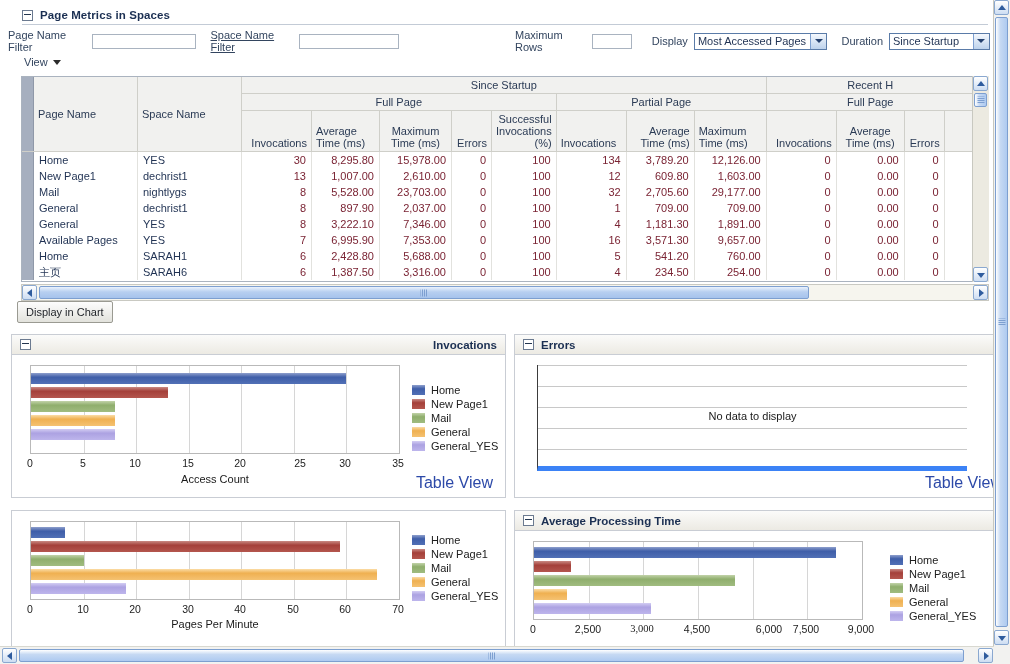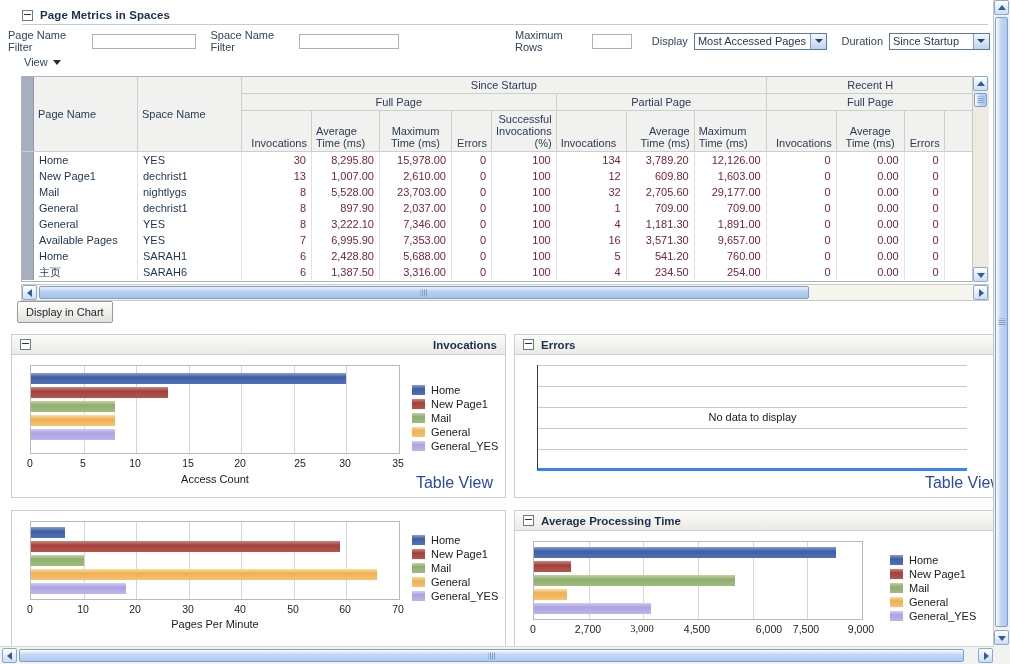--- a/index.html
+++ b/index.html
@@ -113,21 +113,21 @@
 
     <div class="hdr-row">
       <span class="disc"></span>
       <span class="ttl">Page Metrics in Spaces</span>
     </div>
     <div style="position:absolute;left:22px;top:24px;width:966px;height:1px;background:#c3cbd6;"></div>
 
     <div class="filterbar">
       <span class="flabel" style="margin-left:8px;">Page Name Filter</span>
       <input class="tinput" style="width: 104px;" value="">
-      <span class="flabel" style="margin-left:15px;">Space Name Filter</span>
+      <span class="flabel" style="margin-left:15px;text-decoration:underline;">Space Name Filter</span>
       <input class="tinput" style="width: 100px;" value="">
 
       <span class="flabel" style="margin-left:116px;">Maximum Rows</span>
       <input class="tinput" style="width: 40px;" value="">
 
       <span class="flabel" style="margin-left:20px;">Display</span>
       <div class="sel" style="width:147px;">
         <span class="cap">Most Accessed Pages</span>
         <span class="arrowbox">
             <span class="caret"></span>
@@ -419,21 +419,21 @@
         <div class="tableview" style="right:12px;bottom:6px;">Table View</div>
       </div>
     </div>
 
     <div class="cpanel" style="left:514px;top:334px;width:495px;height:164px;">
       <div class="cp-hdr">
         <span class="disc"></span>
         <span class="cp-title">Errors</span>
       </div>
       <div class="cp-body">
-        <div class="plot" style="left:22px;top:10px;width:430px;height:106px;border:none;border-left:1px solid #3b3b3b;border-bottom:3px solid #3b82f6;">
+        <div class="plot" style="left:22px;top:10px;width:430px;height:106px;border:none;border-left:1px solid #3b3b3b;border-bottom:5px solid #3b82f6;">
           <div class="hgrid" style="top:0;"></div>
           <div class="hgrid" style="top:21px;"></div>
           <div class="hgrid" style="top:42px;"></div>
           <div class="hgrid" style="top:63px;"></div>
           <div class="hgrid" style="top:84px;"></div>
           <div class="nodata">No data to display</div>
         </div>
         <div class="tableview" style="right:6px;bottom:6px;">Table View</div>
       </div>
     </div>
@@ -502,21 +502,21 @@
             <div class="vgrid" style="left: 219px;"></div>
             <div class="vgrid" style="left: 273px;"></div>
             <div class="bar c-home" style="top: 5px; width: 302px;"></div>
             <div class="bar c-np1" style="top: 19px; width: 37px;"></div>
             <div class="bar c-mail" style="top: 33px; width: 201px;"></div>
             <div class="bar c-gen" style="top: 47px; width: 33px;"></div>
             <div class="bar c-gys" style="top: 61px; width: 117px;"></div>
           </div>
         <div class="axis-ticks" id="ticks3" style="left:18px;top:92px;width:330px;">
             <span class="tick" style="left: 0px;">0</span>
-            <span class="tick" style="left: 55px;">2,700</span>
+            <span class="tick" style="left: 55px;">2,500</span>
             <span class="tick" style="left: 109px; font-family: Liberation Serif, serif;">3,000</span>
             <span class="tick" style="left: 164px;">4,500</span>
             <span class="tick" style="left: 219px; padding-left: 34px;">6,000</span>
             <span class="tick" style="left: 273px;">7,500</span>
             <span class="tick" style="left: 328px;">9,000</span>
           </div>
         <div class="legend" id="legend3" style="left:375px;top:22px;">
             <div class="leg-row">
               <span class="swatch c-home"></span>
               <span>Home</span>

